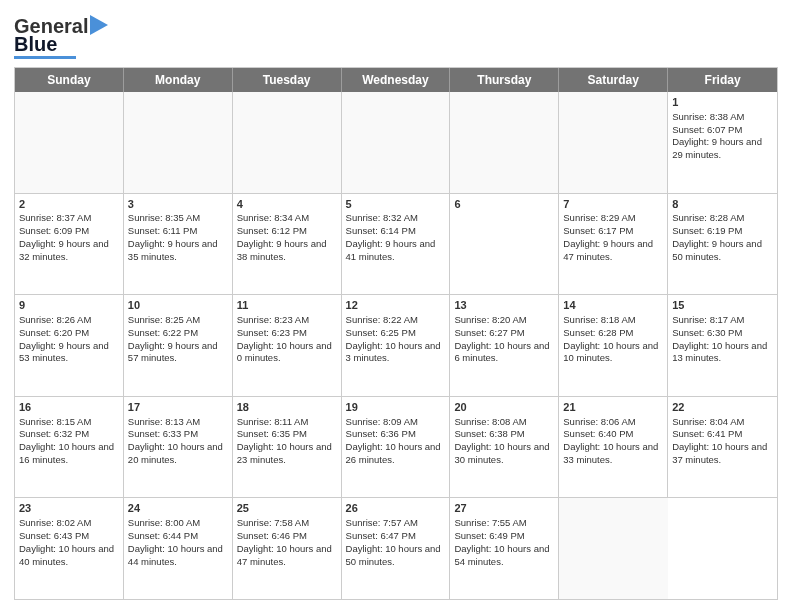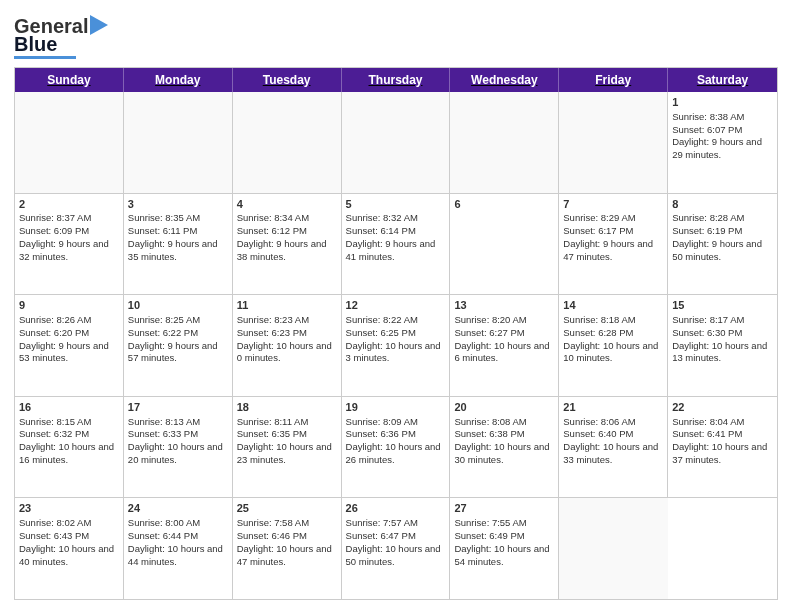--- a/index.html
+++ b/index.html
@@ -45,22 +45,21 @@
     }
     .calendar {
       flex: 1;
       display: flex;
       flex-direction: column;
       border: 1px solid #ccc;
     }
     .cal-header {
       display: grid;
       grid-template-columns: repeat(7, 1fr);
-      background: #4c1d95;
-      text-decoration: underline;
+      background: #737373;
     }
     .cal-header-cell {
       padding: 5px 4px;
       color: #fff;
       font-weight: bold;
       font-size: 12px;
       text-align: center;
       border-right: 1px solid rgba(255,255,255,0.3);
     }
     .cal-header-cell:last-child { border-right: none; }
@@ -117,24 +116,24 @@
       <h1></h1>
       <h2></h2>
     </div>
   </div>
 
   <div class="calendar">
     <div class="cal-header">
     <div class="cal-header-cell">Sunday</div>
         <div class="cal-header-cell">Monday</div>
         <div class="cal-header-cell">Tuesday</div>
+        <div class="cal-header-cell">Wednesday</div>
         <div class="cal-header-cell">Thursday</div>
-        <div class="cal-header-cell">Wednesday</div>
+        <div class="cal-header-cell">Saturday</div>
         <div class="cal-header-cell">Friday</div>
-        <div class="cal-header-cell">Saturday</div>
       </div>
     <div class="cal-body">
     <div class="cal-row">
           <div class="cal-cell empty"></div>
           <div class="cal-cell empty"></div>
           <div class="cal-cell empty"></div>
           <div class="cal-cell empty"></div>
           <div class="cal-cell empty"></div>
           <div class="cal-cell empty"></div>
           <div class="cal-cell"><span class="day-num">1</span><span style="white-space: pre-wrap;">Sunrise: 8:38 AM

